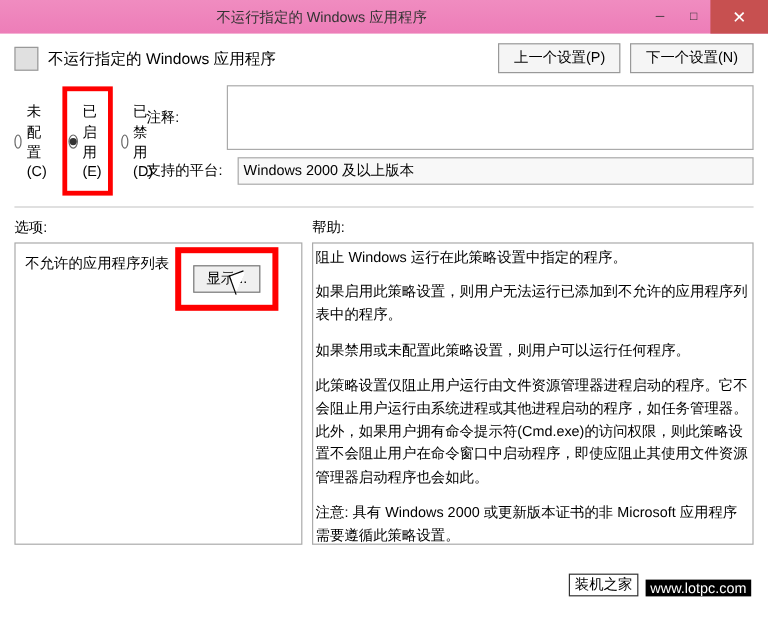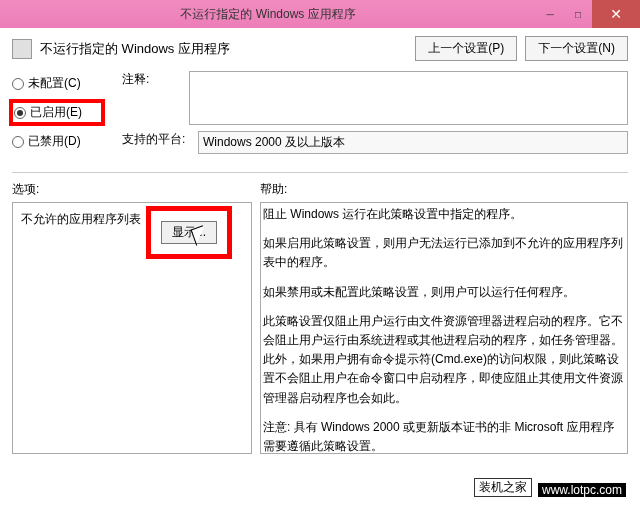--- a/index.html
+++ b/index.html
@@ -10,27 +10,27 @@
 .win-btn{width:28px;height:100%;display:flex;align-items:center;justify-content:center;font-size:10px}
 .win-btn.min{color:#333}
 .win-btn.max{color:#333}
 .win-btn.close{background:#c75050;color:#fff;width:48px;font-size:14px}
 .content{padding:8px 12px}
 .header-row{display:flex;align-items:center;gap:8px;margin-bottom:8px}
 .thumb{width:20px;height:20px;background:#e0e0e0;border:1px solid #999}
 .header-title{flex:1;font-size:13px}
 .nav-btn{padding:3px 12px;border:1px solid #999;background:#f5f5f5;cursor:pointer;font-size:12px}
 .config-area{display:flex;gap:20px;margin-top:10px}
-.radio-col{width:90px;display:flex;flex-direction:column;gap:10px;padding-top:4px}
+.radio-col{width:90px;display:flex;flex-direction:row;gap:10px;padding-top:4px}
 .radio-item{display:flex;align-items:center;gap:4px}
 .radio-item.hl{outline:4px solid #f00;outline-offset:-1px;padding:2px 2px}
 .radio-style{width:12px;height:12px;border-radius:50%;border:1px solid #666;display:inline-flex;align-items:center;justify-content:center;background:#fff}
 .radio-style.checked::after{content:"";width:6px;height:6px;border-radius:50%;background:#333}
 .meta-col{flex:1}
-.meta-row{display:flex;align-items:flex-start;gap:6px;margin-bottom:6px}
+.meta-row{display:flex;align-items:center;gap:6px;margin-bottom:6px}
 .meta-label{width:70px}
 .textarea{width:100%;height:54px;border:1px solid #aaa;background:#fff;resize:none;padding:2px}
 .platform{border:1px solid #aaa;background:#f8f8f8;padding:2px 4px;flex:1}
 .divider{border-top:1px solid #ccc;margin:12px 0 8px}
 .labels-row{display:flex;margin-bottom:4px}
 .labels-row .l{width:248px}
 .bottom{display:flex;gap:8px}
 .opt-panel{width:240px;height:252px;border:1px solid #aaa;padding:8px;display:flex;gap:10px;align-items:flex-start}
 .show-wrap{outline:5px solid #f00;padding:10px}
 .show-btn{padding:2px 10px;border:1px solid #777;background:#f0f0f0;cursor:pointer}

